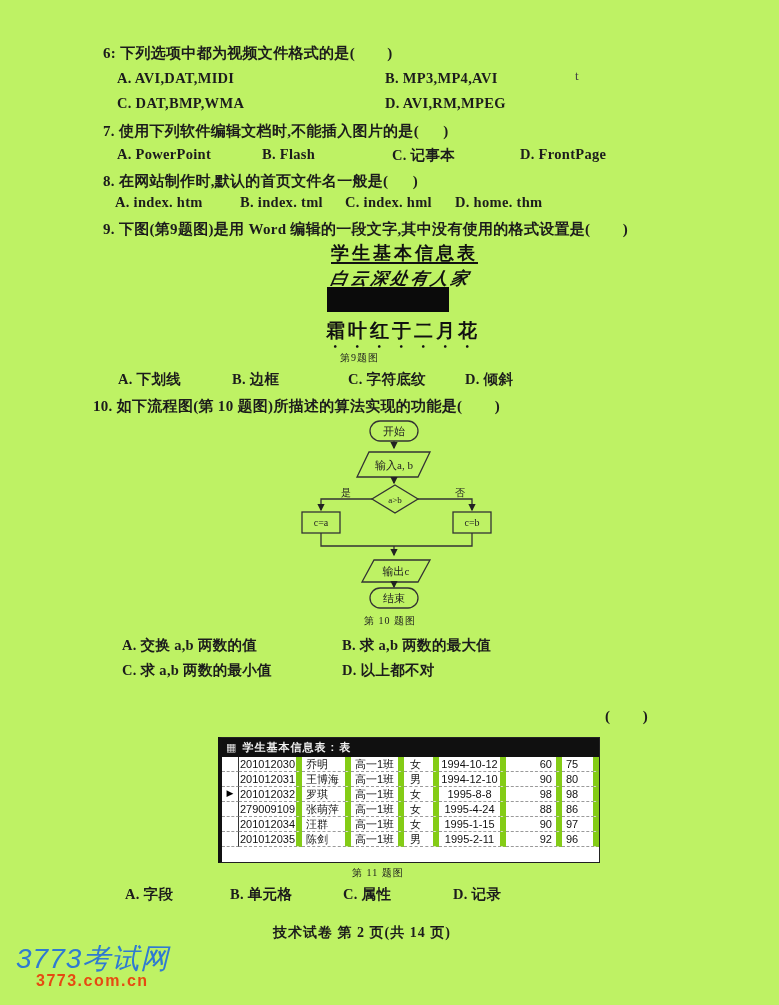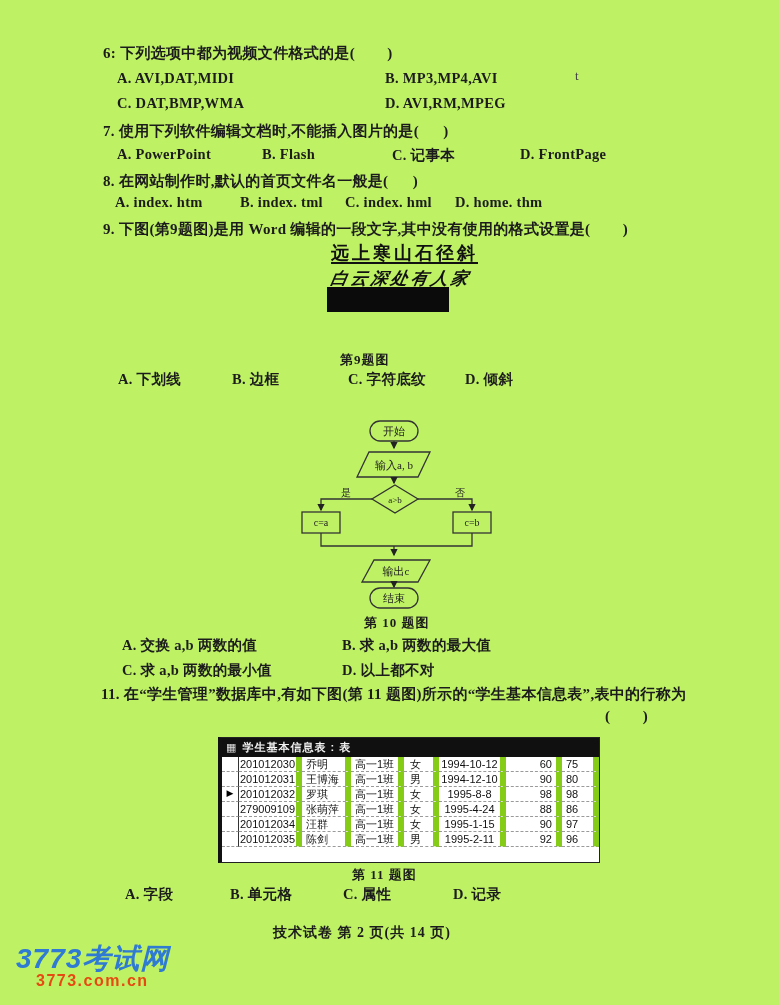--- a/index.html
+++ b/index.html
@@ -3,21 +3,21 @@
 <meta charset="utf-8">
 <style>
   html,body{margin:0;padding:0;background:#e9e9e9;}
   .page{
     position:relative;width:779px;height:1005px;background:#bef264;
     font-family:"Liberation Serif","DejaVu Serif",serif;color:#1c1c1c;
     overflow:hidden;margin:0 auto;
   }
   .stem{position:absolute;font-size:15px;font-weight:600;white-space:pre;letter-spacing:.3px;}
   .opt{position:absolute;font-size:14.5px;font-weight:600;white-space:pre;letter-spacing:.3px;}
-  .caption{position:absolute;font-size:13px;font-weight:700;letter-spacing:1px;}
+  .caption{position:absolute;font-size:10px;font-weight:400;letter-spacing:1px;}
   .artifact{position:absolute;font-size:13px;color:#444;}
   
   .poem-line{position:absolute;font-weight:800;letter-spacing:3px;color:#111;}
   .poem-underline{font-size:18px;text-decoration:underline;text-decoration-thickness:2px;text-underline-offset:3px;}
   .poem-italic{font-size:17px;font-style:italic;transform:skewX(-10deg);}
   .poem-blackbar{position:absolute;background:#0b0b0b;}
   .poem-dots{font-size:19px;
     -webkit-text-emphasis:filled dot #111;-webkit-text-emphasis-position:under left;
     text-emphasis:filled dot #111;text-emphasis-position:under left;}
   
@@ -41,21 +41,21 @@
   .c-id{text-align:center;}
   .c-name{padding-left:4px;}
   .c-class{text-align:center;}
   .c-sex{padding-left:6px;}
   .c-date{text-align:center;}
   .c-it{text-align:right;padding-right:4px;}
   .c-gt{padding-left:4px;}
   
   .footer{position:absolute;left:273px;top:924px;font-size:14px;font-weight:700;letter-spacing:1px;}
   .wm1{position:absolute;left:16px;top:940px;font-family:"Liberation Sans","DejaVu Sans",sans-serif;
-    font-size:28px;font-weight:700;font-style:italic;letter-spacing:1px;}
+    font-size:28px;font-weight:400;font-style:italic;letter-spacing:1px;}
   .wm2{position:absolute;left:36px;top:972px;font-family:"Liberation Sans","DejaVu Sans",sans-serif;
     font-size:16px;font-weight:800;letter-spacing:1.5px;}
 </style>
 </head>
 <body>
 
 <div class="page">
 
   <div class="stem" style="left:103px;top:44px">6: 下列选项中都为视频文件格式的是(        )</div>
   <div class="opt" style="left:117px;top:70px">A. AVI,DAT,MIDI</div>
@@ -70,29 +70,31 @@
   <div class="opt" style="left:392px;top:146px">C. 记事本</div>
   <div class="opt" style="left:520px;top:146px">D. FrontPage</div>
 
   <div class="stem" style="left:103px;top:172px">8. 在网站制作时,默认的首页文件名一般是(      )</div>
   <div class="opt" style="left:115px;top:194px">A. index. htm</div>
   <div class="opt" style="left:240px;top:194px">B. index. tml</div>
   <div class="opt" style="left:345px;top:194px">C. index. hml</div>
   <div class="opt" style="left:455px;top:194px">D. home. thm</div>
 
   <div class="stem" style="left:103px;top:220px">9. 下图(第9题图)是用 Word 编辑的一段文字,其中没有使用的格式设置是(        )</div>
-  <div class="poem-line poem-underline" style="left:331px;top:241px">远上寒山石径斜</div>
+  <div class="poem-line poem-underline" style="left:331px;top:241px">学生基本信息表</div>
   <div class="poem-line poem-italic" style="left:331px;top:267px">白云深处有人家</div>
   <div class="poem-blackbar" style="left:327px;top:287px;width:122px;height:25px"></div>
+  <div class="poem-line poem-dots" style="left:326px;top:318px">霜叶红于二月花</div>
   <div class="caption" style="left:340px;top:351px">第9题图</div>
   <div class="opt" style="left:118px;top:370px">A. 下划线</div>
   <div class="opt" style="left:232px;top:370px">B. 边框</div>
   <div class="opt" style="left:348px;top:370px">C. 字符底纹</div>
   <div class="opt" style="left:465px;top:370px">D. 倾斜</div>
 
+  <div class="stem" style="left:93px;top:397px">10. 如下流程图(第 10 题图)所描述的算法实现的功能是(        )</div>
 
   <svg class="flow" width="250" height="212" viewBox="0 0 250 212">
     <defs>
       <marker id="arr" markerWidth="7" markerHeight="7" refX="5" refY="3" orient="auto">
         <path d="M0,0 L6,3 L0,6 z" fill="#222"></path>
       </marker>
     </defs>
     <g fill="none" stroke="#333" stroke-width="1.3">
       <rect x="100" y="16" width="48" height="20" rx="10"></rect>
       <path d="M124,36 V43" marker-end="url(#arr)"></path>
@@ -119,21 +121,20 @@
     <text x="126" y="170" font-size="11" text-anchor="middle">输出c</text>
     <text x="124" y="197" font-size="11" text-anchor="middle">结束</text>
   </svg>
   <div class="caption" style="left:364px;top:614px">第 10 题图</div>
 
   <div class="opt" style="left:122px;top:636px">A. 交换 a,b 两数的值</div>
   <div class="opt" style="left:342px;top:636px">B. 求 a,b 两数的最大值</div>
   <div class="opt" style="left:122px;top:661px">C. 求 a,b 两数的最小值</div>
   <div class="opt" style="left:342px;top:661px">D. 以上都不对</div>
 
-  <div class="stem" style="left:101px;top:685px">11. 在“学生管理”数据库中,有如下图(第 11 题图)所示的“学生基本信息表”,表中的行称为</div>
   <div class="stem" style="left:605px;top:708px">(        )</div>
 
   <div class="dbwin">
     <div class="dbtitle">
       <span class="dbicon">▦</span>
       <span>学生基本信息表 : 表</span>
     </div>
     <div class="dbgrid">
       <div class="dbsel"></div>
       <div class="dbcell c-id">201012030</div>

